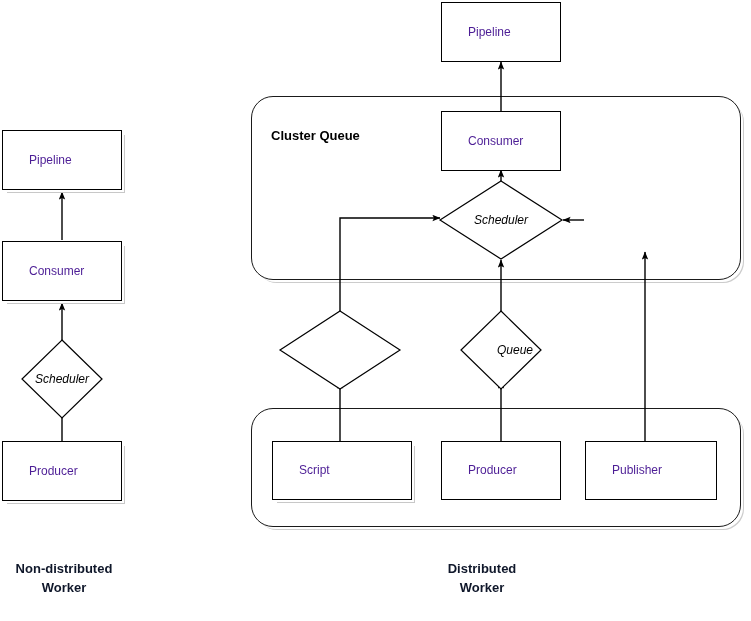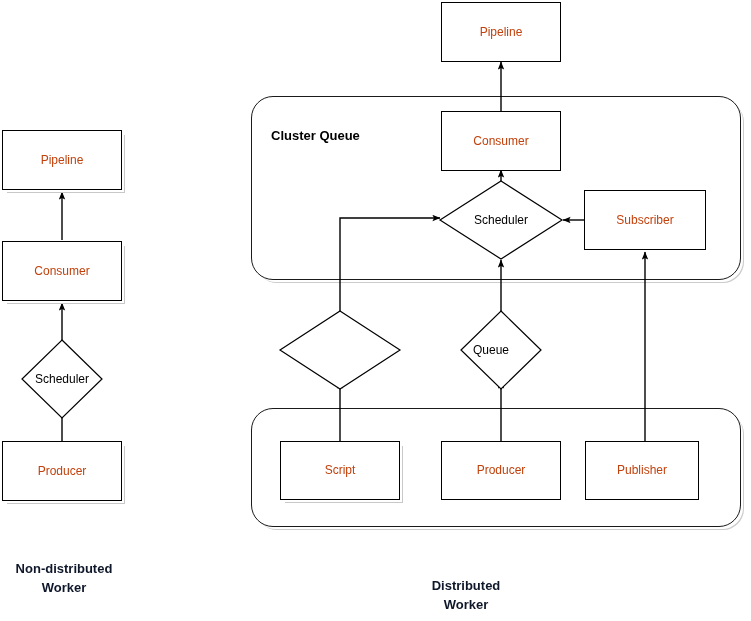--- a/index.html
+++ b/index.html
@@ -27,25 +27,25 @@
     top: 0;
     width: 751px;
     height: 621px;
     pointer-events: none;
   }
   .node {
     position: absolute;
     box-sizing: border-box;
     display: flex;
     align-items: center;
-    justify-content: center;
     text-align: center;
-    color: #c2410c;
+    color: #4c1d95;
     font-size: 12px;
     line-height: 1.25;
+    padding-left: 26px;
   }
   .box {
     background: #ffffff;
     border: 1px solid #000000;
   }
   .box.shadowed {
     box-shadow: 3px 3px 0 -1px #ffffff, 4px 4px 0 -1px #c8c8c8;
   }
   .container-box {
     position: absolute;
@@ -64,20 +64,21 @@
   }
   .diamond-label {
     position: absolute;
     display: flex;
     align-items: center;
     justify-content: center;
     font-size: 12px;
     color: #000000;
     white-space: nowrap;
     text-align: center;
+    font-style: italic;
   }
   .caption {
     position: absolute;
     font-size: 13px;
     font-weight: bold;
     color: #0f172a;
     text-align: center;
     line-height: 1.45;
   }
 </style>
@@ -125,21 +126,21 @@
     <polygon points="501,181 562,220 501,259 440,220" fill="#ffffff" stroke="#000000" stroke-width="1.2"></polygon>
     <polygon points="340,311 400,350 340,389 280,350" fill="#ffffff" stroke="#000000" stroke-width="1.2"></polygon>
     <polygon points="501,311 541,350 501,389 461,350" fill="#ffffff" stroke="#000000" stroke-width="1.2"></polygon>
   </svg>
 
   <div class="diamond-label" style="left:22px; top:367px; width:80px; height:24px;">Scheduler</div>
 
   <div class="diamond-label" style="left:455px; top:208px; width:92px; height:24px;">Scheduler</div>
 
 
-  <div class="diamond-label" style="left:465px; top:338px; width:52px; height:24px;">Queue</div>
+  <div class="diamond-label" style="left:465px; top:338px; width:52px; height:24px;padding-left:24px;">Queue</div>
 
   <div class="node box shadowed" style="left:2px; top:130px; width:120px; height:60px;">
     <span>Pipeline</span>
   </div>
 
   <div class="node box shadowed" style="left:2px; top:241px; width:120px; height:60px;">
     <span>Consumer</span>
   </div>
 
   <div class="node box shadowed" style="left:2px; top:441px; width:120px; height:60px;">
@@ -147,39 +148,36 @@
   </div>
 
   <div class="node box" style="left:441px; top:2px; width:120px; height:60px;">
     <span>Pipeline</span>
   </div>
 
   <div class="node box" style="left:441px; top:111px; width:120px; height:60px;">
     <span>Consumer</span>
   </div>
 
-  <div class="node box" style="left:584px; top:190px; width:122px; height:60px;">
-    <span>Subscriber</span>
-  </div>
 
-  <div class="node box shadowed" style="left:280px; top:441px; width:120px; height:59px;">
+  <div class="node box shadowed" style="left:272px; top:441px; width:140px; height:59px;">
     <span>Script</span>
   </div>
 
   <div class="node box" style="left:441px; top:441px; width:120px; height:59px;">
     <span>Producer</span>
   </div>
 
-  <div class="node box" style="left:585px; top:441px; width:114px; height:59px;">
+  <div class="node box" style="left:585px; top:441px; width:132px; height:59px;">
     <span>Publisher</span>
   </div>
 
   <div class="caption" style="left:0px; top:560px; width:128px;">
     <div>Non-distributed</div>
     <div>Worker</div>
   </div>
 
-  <div class="caption" style="left:376px; top:560px; width:180px;margin-top:17px;">
+  <div class="caption" style="left:392px; top:560px; width:180px;">
     <div>Distributed</div>
     <div>Worker</div>
   </div>
 
 </div>
 
 </body></html>

